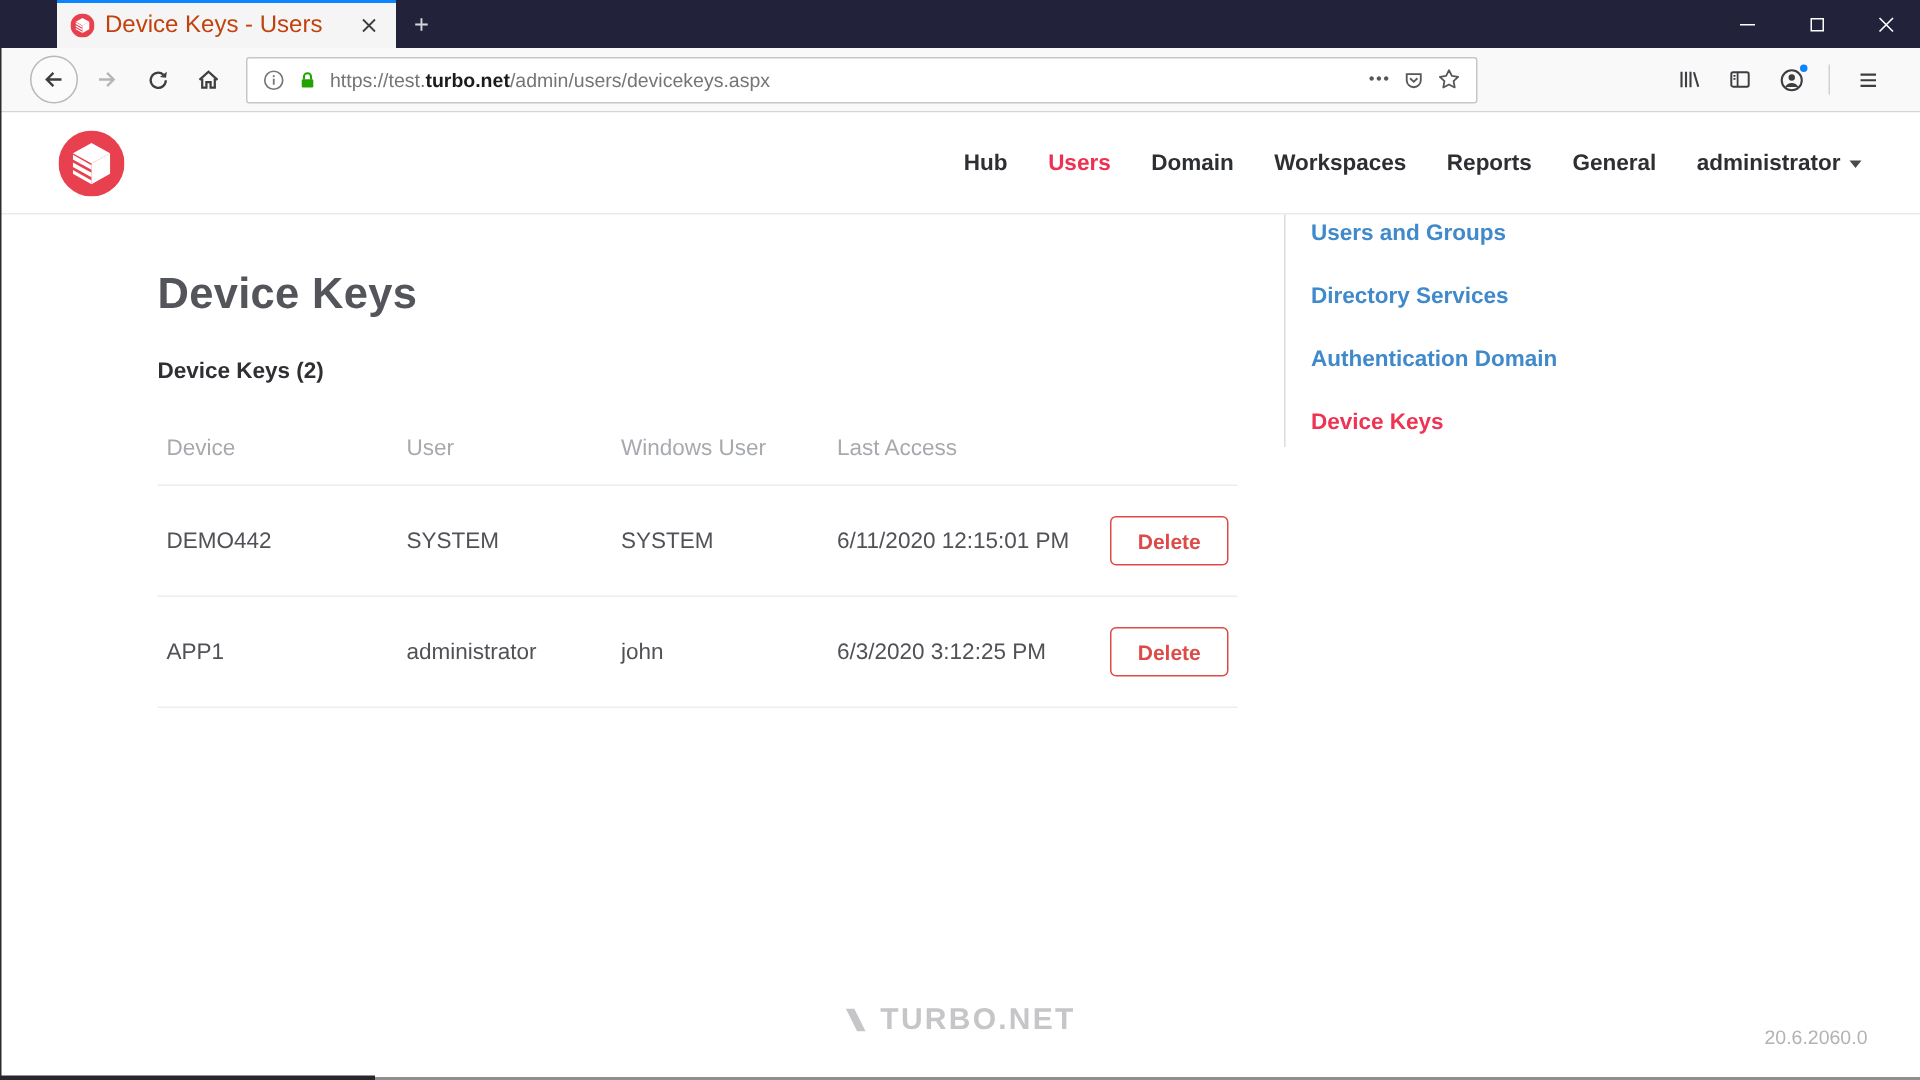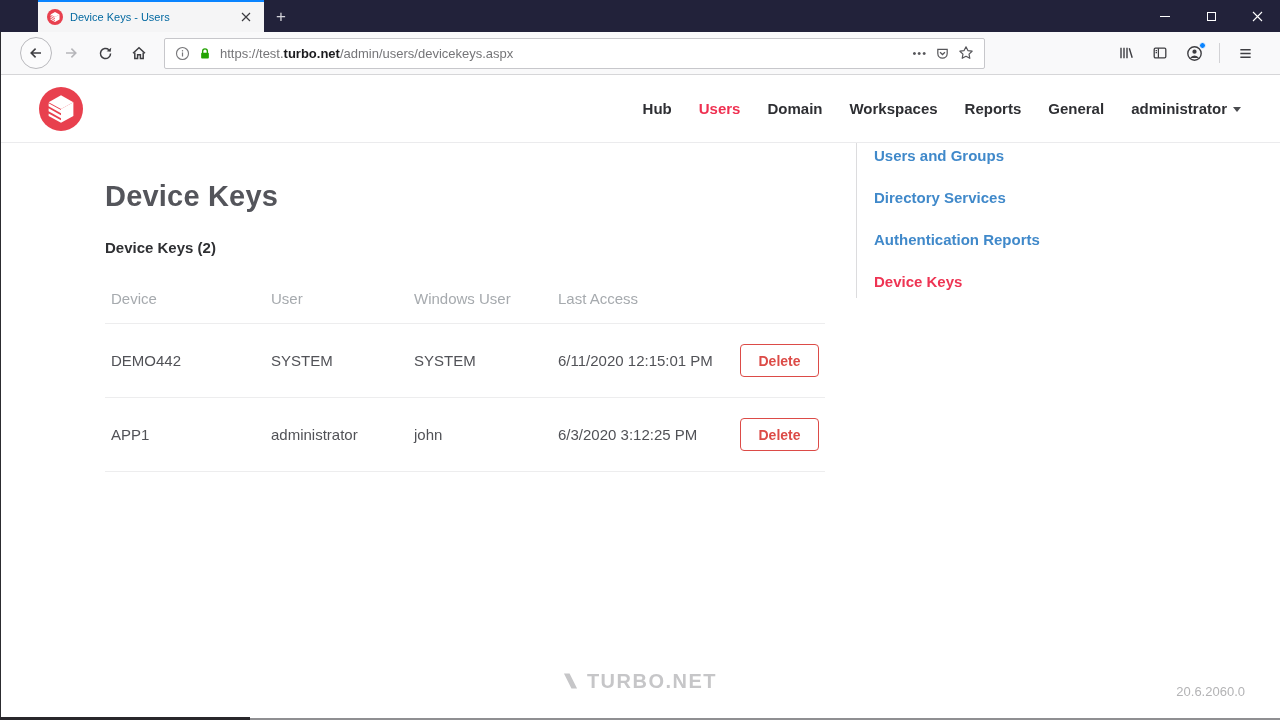--- a/index.html
+++ b/index.html
@@ -4,21 +4,21 @@
 <style>
   * { box-sizing: border-box; margin: 0; padding: 0; }
   html, body { width: 1280px; height: 720px; overflow: hidden; }
   body { font-family: "Liberation Sans", sans-serif; background: #fff; position: relative; }
 
   
   .titlebar { height: 32px; background: #22223a; display: flex; align-items: flex-end; }
   .tab-spacer { width: 38px; }
   .tab { width: 226px; height: 32px; background: #f5f5f6; border-top: 2px solid #0a84ff;
          display: flex; align-items: center; padding: 0 9px; gap: 7px; }
-  .tab-title { flex: 1; font-size: 11px; color: #0369a1; white-space: nowrap; overflow: hidden; }
+  .tab-title { flex: 1; font-size: 16px; color: #c2410c; white-space: nowrap; overflow: hidden; }
   .tab-close, .newtab-btn { display: flex; align-items: center; justify-content: center; }
   .tab-close { width: 18px; height: 18px; color: #3c3c41; }
   .newtab-btn { width: 34px; height: 30px; color: #d4d4da; font-size: 17px; }
   .win-controls { margin-left: auto; display: flex; height: 32px; align-self: flex-start; }
   .win-btn { width: 46px; height: 32px; display: flex; align-items: center; justify-content: center; color: #fff; }
   .glyph-min { width: 10px; height: 1px; background: #fff; }
   .glyph-max { width: 9px; height: 9px; border: 1px solid #fff; }
 
   
   .toolbar { height: 43px; background: #f9f9fa; border-bottom: 1px solid #d6d6d8;
@@ -258,21 +258,21 @@
           <span>john</span>
           <span>6/3/2020 3:12:25 PM</span>
           <button class="delete-btn">Delete</button>
         </div>
       </div>
     </div>
 
     <div class="side">
       <a class="side-link" href="#">Users and Groups</a>
       <a class="side-link" href="#">Directory Services</a>
-      <a class="side-link" href="#">Authentication Reports</a>
+      <a class="side-link" href="#">Authentication Domain</a>
       <a class="side-link side-active" href="#">Device Keys</a>
     </div>
   </div>
 
   <div class="footer">
     <span class="brand">
       <svg width="15" height="18" viewBox="0 0 16 18">
         <polygon points="1,1 7,1 15,17 9,17" fill="#c6c6c8"></polygon>
       </svg>
       <span>TURBO.NET</span>

